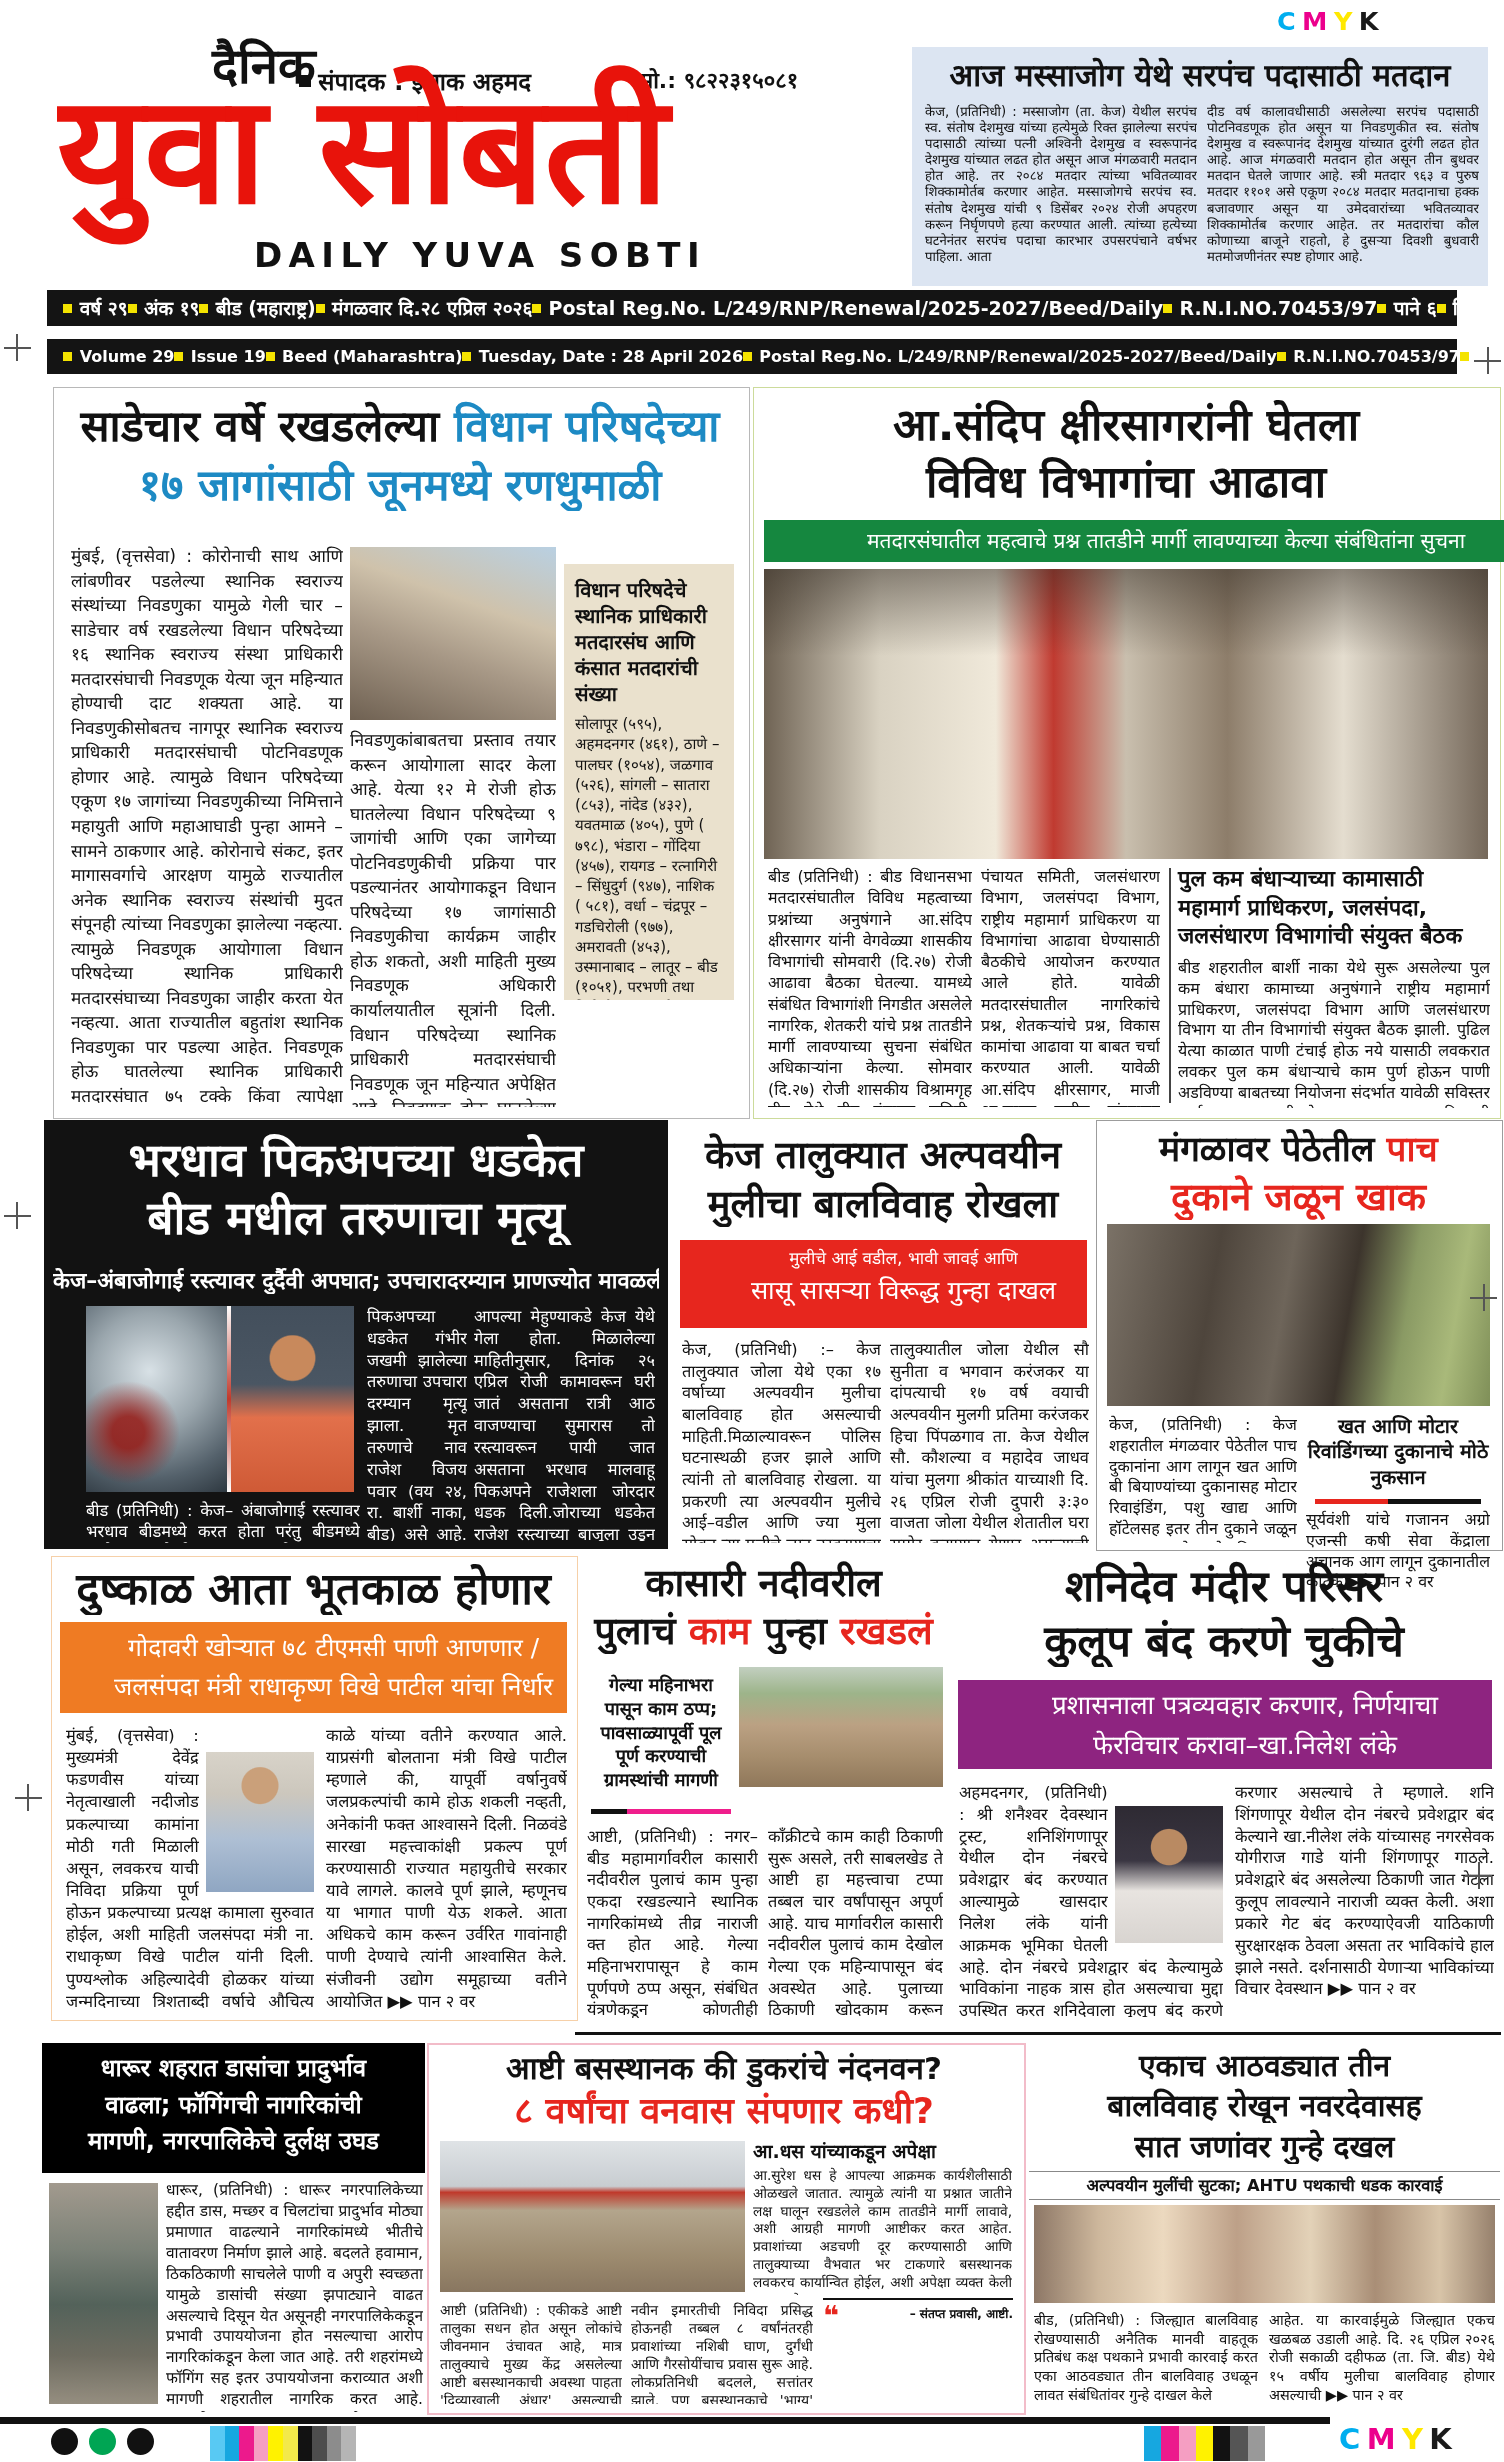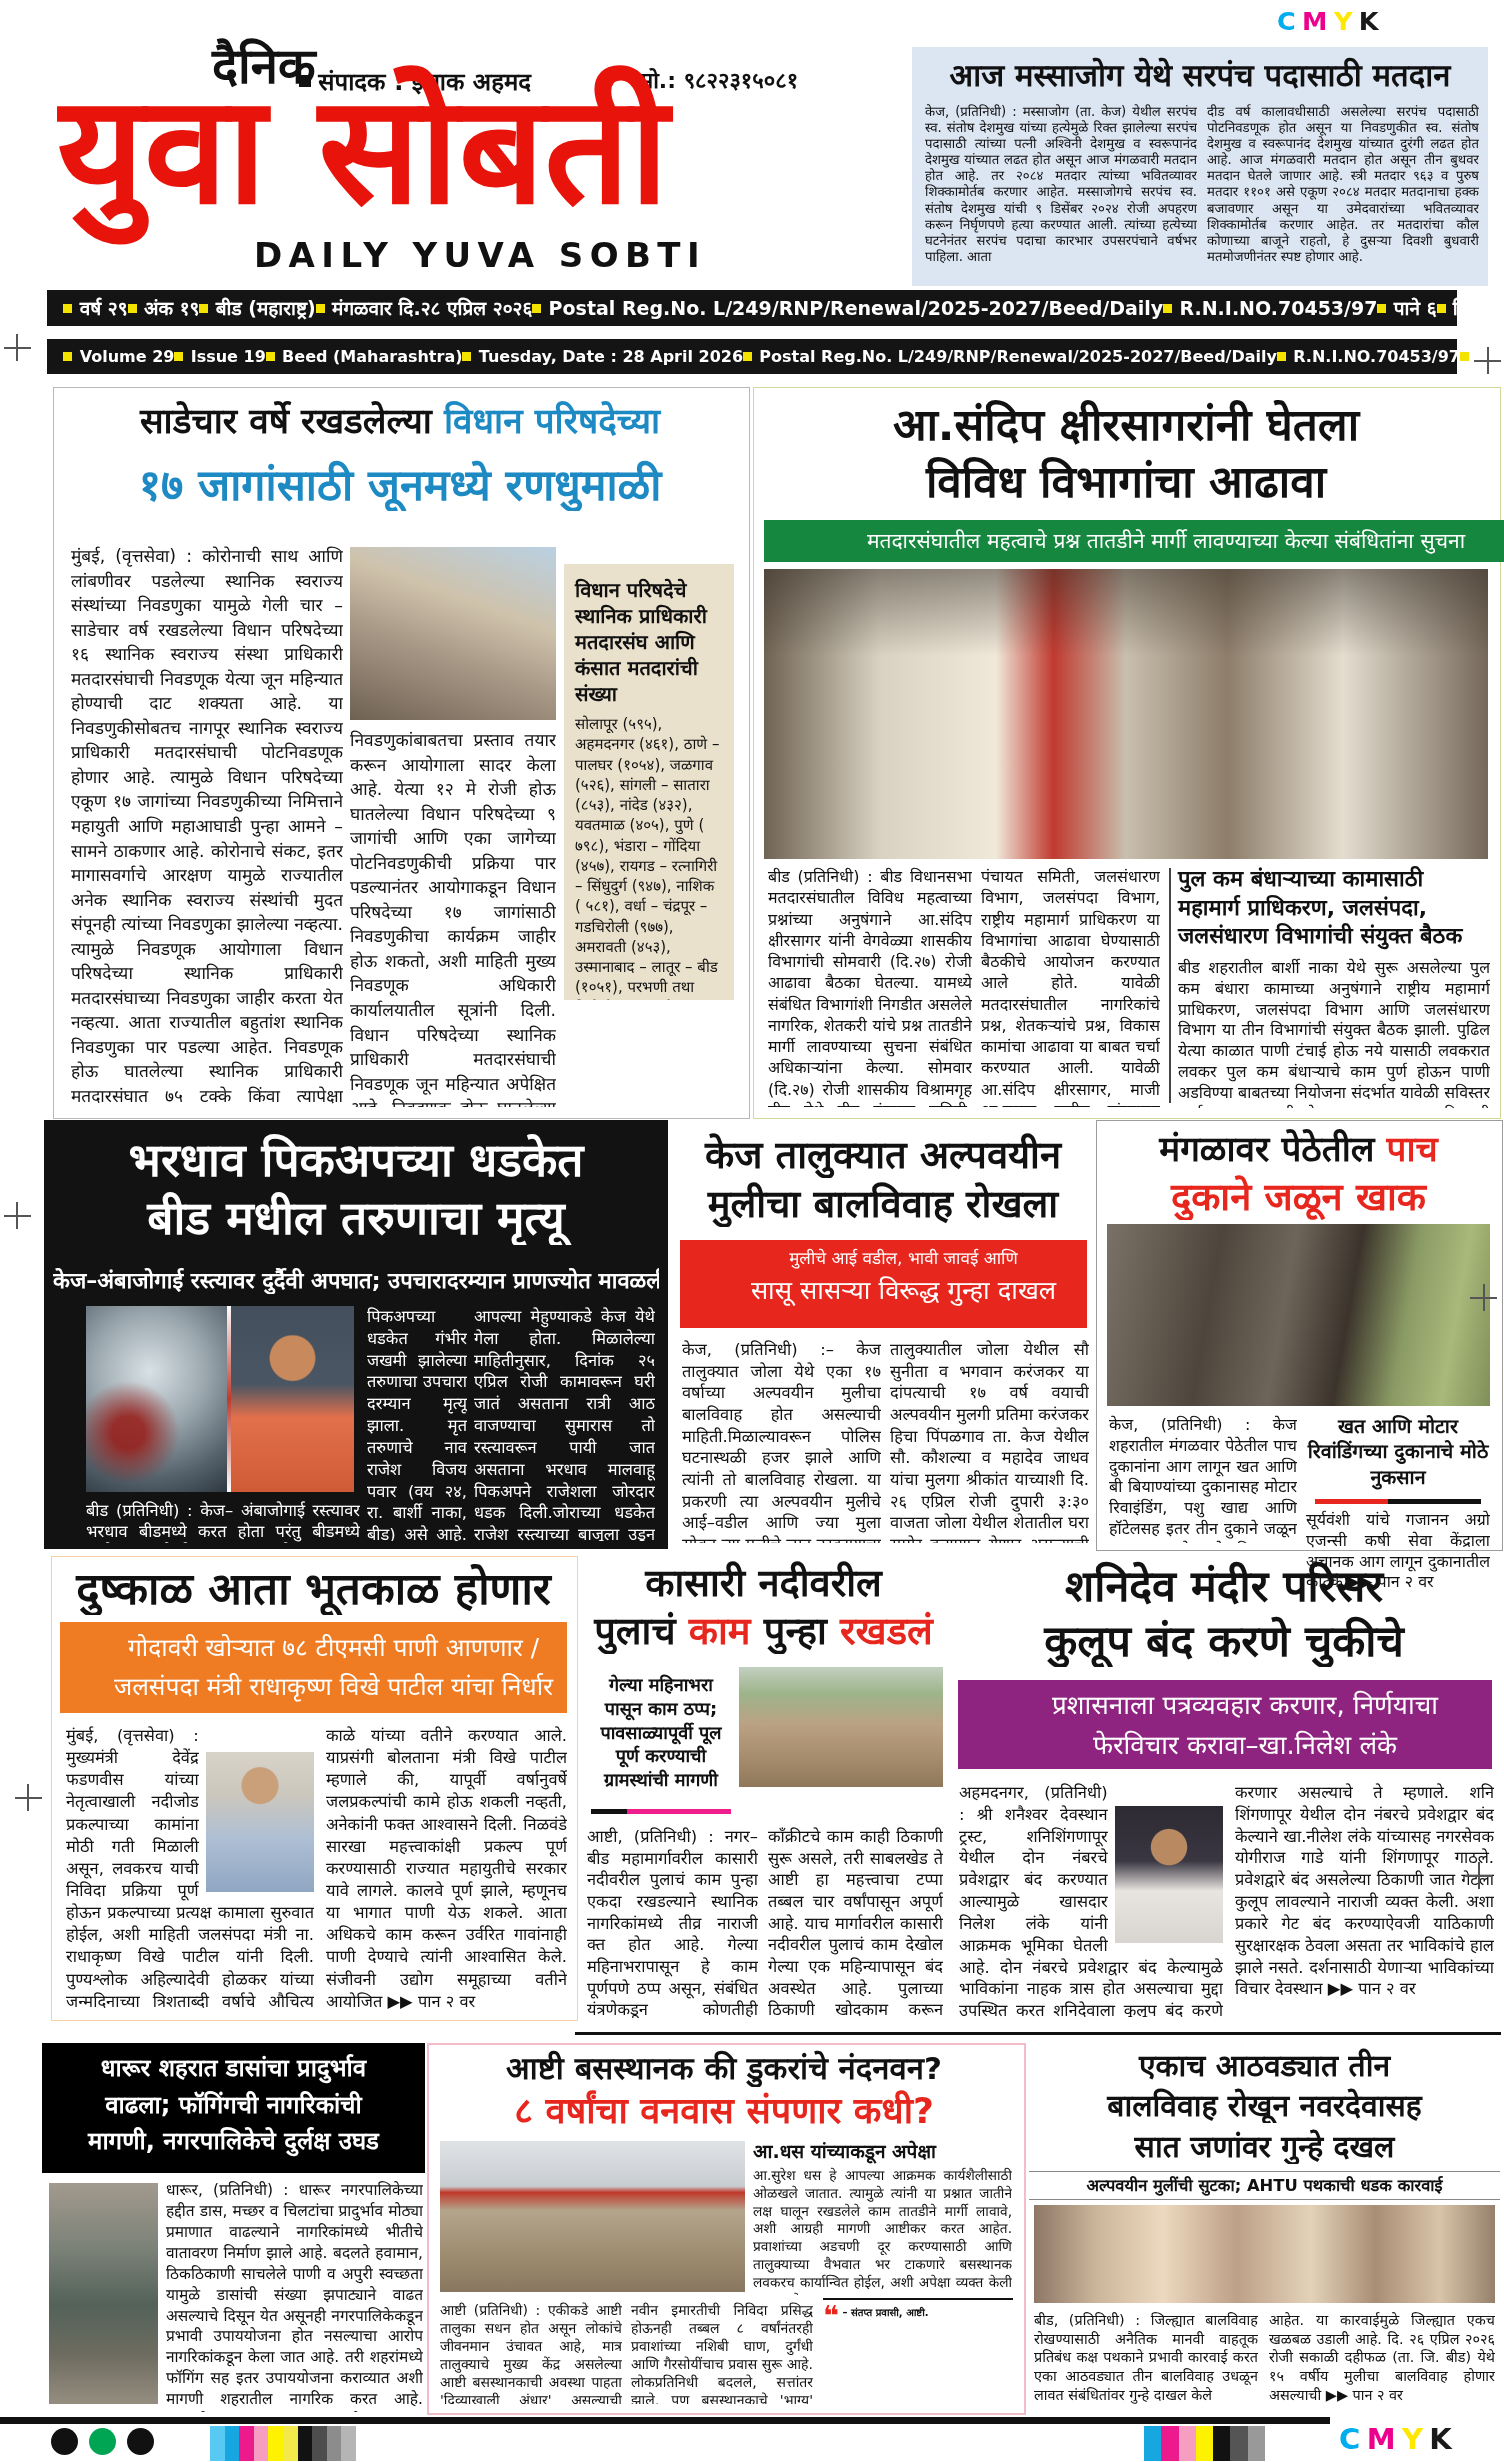--- a/index.html
+++ b/index.html
@@ -87,21 +87,21 @@
     <span>Issue 19</span>
     <span>Beed (Maharashtra)</span>
     <span>Tuesday, Date : 28 April 2026</span>
     <span>Postal Reg.No. L/249/RNP/Renewal/2025-2027/Beed/Daily</span>
     <span>R.N.I.NO.70453/97</span>
     <span>Pages 6</span>
 
   </div>
 
   <div class="abs" style="left:53px;top:387px;width:695px;height:730px;border:0.9px solid #b8b8b8;"></div>
-  <div class="abs hl" style="left:60px;top:401px;width:680px;font-size:35px;">
+  <div class="abs hl" style="left:60px;top:401px;width:680px;font-size:43px;">
     <span>साडेचार वर्षे रखडलेल्या </span><span class="blue">विधान परिषदेच्या</span>
   </div>
   <div class="abs hl blue" style="left:60px;top:460px;width:680px;font-size:43px;">१७ जागांसाठी जूनमध्ये रणधुमाळी</div>
   <div class="abs txt" style="left:71px;top:544px;width:272px;height:564px;font-size:17.3px;line-height:1.42;">मुंबई, (वृत्तसेवा) : कोरोनाची साथ आणि लांबणीवर पडलेल्या स्थानिक स्वराज्य संस्थांच्या निवडणुका यामुळे गेली चार – साडेचार वर्ष रखडलेल्या विधान परिषदेच्या १६ स्थानिक स्वराज्य संस्था प्राधिकारी मतदारसंघाची निवडणूक येत्या जून महिन्यात होण्याची दाट शक्यता आहे. या निवडणुकीसोबतच नागपूर स्थानिक स्वराज्य प्राधिकारी मतदारसंघाची पोटनिवडणूक होणार आहे. त्यामुळे विधान परिषदेच्या एकूण १७ जागांच्या निवडणुकीच्या निमित्ताने महायुती आणि महाआघाडी पुन्हा आमने – सामने ठाकणार आहे. कोरोनाचे संकट, इतर मागासवर्गाचे आरक्षण यामुळे राज्यातील अनेक स्थानिक स्वराज्य संस्थांची मुदत संपूनही त्यांच्या निवडणुका झालेल्या नव्हत्या. त्यामुळे निवडणूक आयोगाला विधान परिषदेच्या स्थानिक प्राधिकारी मतदारसंघाच्या निवडणुका जाहीर करता येत नव्हत्या. आता राज्यातील बहुतांश स्थानिक निवडणुका पार पडल्या आहेत. निवडणूक होऊ घातलेल्या स्थानिक प्राधिकारी मतदारसंघात ७५ टक्के किंवा त्यापेक्षा अधिक मतदार आहेत. त्यामुळे राज्याच्या मुख्य निवडणूक अधिकारी कार्यालयाने विधान परिषदेच्या स्थानिक प्राधिकारी मतदारसंघाच्या</div>
   <div class="abs photo ph-building" style="left:350px;top:547px;width:206px;height:173px;"></div>
   <div class="abs txt" style="left:350px;top:728px;width:206px;height:379px;font-size:17.3px;line-height:1.42;">निवडणुकांबाबतचा प्रस्ताव तयार करून आयोगाला सादर केला आहे. येत्या १२ मे रोजी होऊ घातलेल्या विधान परिषदेच्या ९ जागांची आणि एका जागेच्या पोटनिवडणुकीची प्रक्रिया पार पडल्यानंतर आयोगाकडून विधान परिषदेच्या १७ जागांसाठी निवडणुकीचा कार्यक्रम जाहीर होऊ शकतो, अशी माहिती मुख्य निवडणूक अधिकारी कार्यालयातील सूत्रांनी दिली. विधान परिषदेच्या स्थानिक प्राधिकारी मतदारसंघाची निवडणूक जून महिन्यात अपेक्षित आहे. निवडणूक होऊ घातलेल्या १७ मतदारसंघाच्या नावाची यादी व मतदारसंघातील मतदारांची माहिती आयोगाला पाठवण्यात आली आहे. या १७ मतदारसंघातील काही ▶▶ पान २ वर</div>
   <div class="abs beige" style="left:564px;top:564px;width:170px;height:436px;">
     <div style="font-size:20px;font-weight:800;line-height:1.3;">विधान परिषदेचे स्थानिक प्राधिकारी मतदारसंघ आणि कंसात मतदारांची संख्या</div>
     <div style="font-size:15px;line-height:1.35;margin-top:7.3px;">सोलापूर (५९५), अहमदनगर (४६१), ठाणे – पालघर (१०५४), जळगाव (५२६), सांगली – सातारा (८५३), नांदेड (४३२), यवतमाळ (४०५), पुणे ( ७९८), भंडारा – गोंदिया (४५७), रायगड – रत्नागिरी – सिंधुदुर्ग (९४७), नाशिक ( ५८१), वर्धा – चंद्रपूर – गडचिरोली (९७७), अमरावती (४५३), उस्मानाबाद – लातूर – बीड (१०५१), परभणी तथा हिंगोली (४६८) औरंगाबाद तथा जालना (५८०) आणि नागपूर (७६१)</div>
   </div>
@@ -197,21 +197,21 @@
   <div class="abs" style="left:427px;top:2043px;width:595px;height:368px;border:2.7px solid #f2bcc9;"></div>
   <div class="abs hl" style="left:436px;top:2050px;width:576px;font-size:31px;">आष्टी बसस्थानक की डुकरांचे नंदनवन?</div>
   <div class="abs hl red" style="left:436px;top:2090px;width:576px;font-size:36px;">८ वर्षांचा वनवास संपणार कधी?</div>
   <div class="abs photo ph-bus" style="left:440px;top:2141px;width:305px;height:151px;"></div>
   <div class="abs" style="left:753px;top:2138px;width:259px;font-size:19px;font-weight:800;">आ.धस यांच्याकडून अपेक्षा</div>
   <div class="abs txt" style="left:753px;top:2167px;width:259px;height:128px;font-size:13.7px;line-height:1.3;">आ.सुरेश धस हे आपल्या आक्रमक कार्यशैलीसाठी ओळखले जातात. त्यामुळे त्यांनी या प्रश्नात जातीने लक्ष घालून रखडलेले काम तातडीने मार्गी लावावे, अशी आग्रही मागणी आष्टीकर करत आहेत. प्रवाशांच्या अडचणी दूर करण्यासाठी आणि तालुक्याच्या वैभवात भर टाकणारे बसस्थानक लवकरच कार्यान्वित होईल, अशी अपेक्षा व्यक्त केली जात आहे.</div>
   <div class="abs txt" style="left:440px;top:2302px;width:182px;height:102px;font-size:14px;line-height:1.28;">आष्टी (प्रतिनिधी) : एकीकडे आष्टी तालुका सधन होत असून लोकांचे जीवनमान उंचावत आहे, मात्र तालुक्याचे मुख्य केंद्र असलेल्या आष्टी बसस्थानकाची अवस्था पाहता 'दिव्याखाली अंधार' असल्याची प्रचिती येत आहे. २०१८ मध्ये या बसस्थानकाच्या</div>
   <div class="abs txt" style="left:631px;top:2302px;width:182px;height:102px;font-size:14px;line-height:1.28;">नवीन इमारतीची निविदा प्रसिद्ध होऊनही तब्बल ८ वर्षांनंतरही प्रवाशांच्या नशिबी घाण, दुर्गंधी आणि गैरसोयींचाच प्रवास सुरू आहे. लोकप्रतिनिधी बदलले, सत्तांतर झाले, पण बसस्थानकाचे 'भाग्य' काही बदलले नाही. घाणीचे साम्राज्य ▶▶ पान २ वर</div>
   <div class="abs" style="left:823px;top:2298px;width:190px;height:108px;border-top:2.7px solid #111;padding-top:3.6px;overflow:hidden;">
     <span class="red" style="float:left;font-size:27px;font-weight:800;line-height:.9;margin-right:3.6px;">❝</span>
-    <div style="font-size:10px;font-weight:700;margin-top:1.8px;">– संतप्त प्रवासी, आष्टी.</div>
+    <div style="text-align:right;font-size:12px;font-weight:700;margin-top:1.8px;">– संतप्त प्रवासी, आष्टी.</div>
   </div>
 
   <div class="abs hl" style="left:1031px;top:2048px;width:467px;font-size:30px;">एकाच आठवड्यात तीन</div>
   <div class="abs hl" style="left:1031px;top:2088px;width:467px;font-size:30px;">बालविवाह रोखून नवरदेवासह</div>
   <div class="abs hl" style="left:1031px;top:2129px;width:467px;font-size:30px;">सात जणांवर गुन्हे दखल</div>
   <div class="abs bandline" style="left:1029px;top:2171px;width:471px;height:27px;font-size:16.4px;font-weight:700;text-align:center;line-height:27px;border-top:0.9px solid #888;border-bottom:0.9px solid #888;">अल्पवयीन मुलींची सुटका; AHTU पथकाची धडक कारवाई</div>
   <div class="abs photo ph-group" style="left:1034px;top:2205px;width:461px;height:98px;"></div>
   <div class="abs txt" style="left:1034px;top:2311px;width:224px;height:100px;font-size:14.4px;line-height:1.3;">बीड, (प्रतिनिधी) : जिल्ह्यात बालविवाह रोखण्यासाठी अनैतिक मानवी वाहतूक प्रतिबंध कक्ष पथकाने प्रभावी कारवाई करत एका आठवड्यात तीन बालविवाह उधळून लावत संबंधितांवर गुन्हे दाखल केले</div>
   <div class="abs txt" style="left:1269px;top:2311px;width:226px;height:100px;font-size:14.4px;line-height:1.3;">आहेत. या कारवाईमुळे जिल्ह्यात एकच खळबळ उडाली आहे. दि. २६ एप्रिल २०२६ रोजी सकाळी दहीफळ (ता. जि. बीड) येथे १५ वर्षीय मुलीचा बालविवाह होणार असल्याची ▶▶ पान २ वर</div>
 

